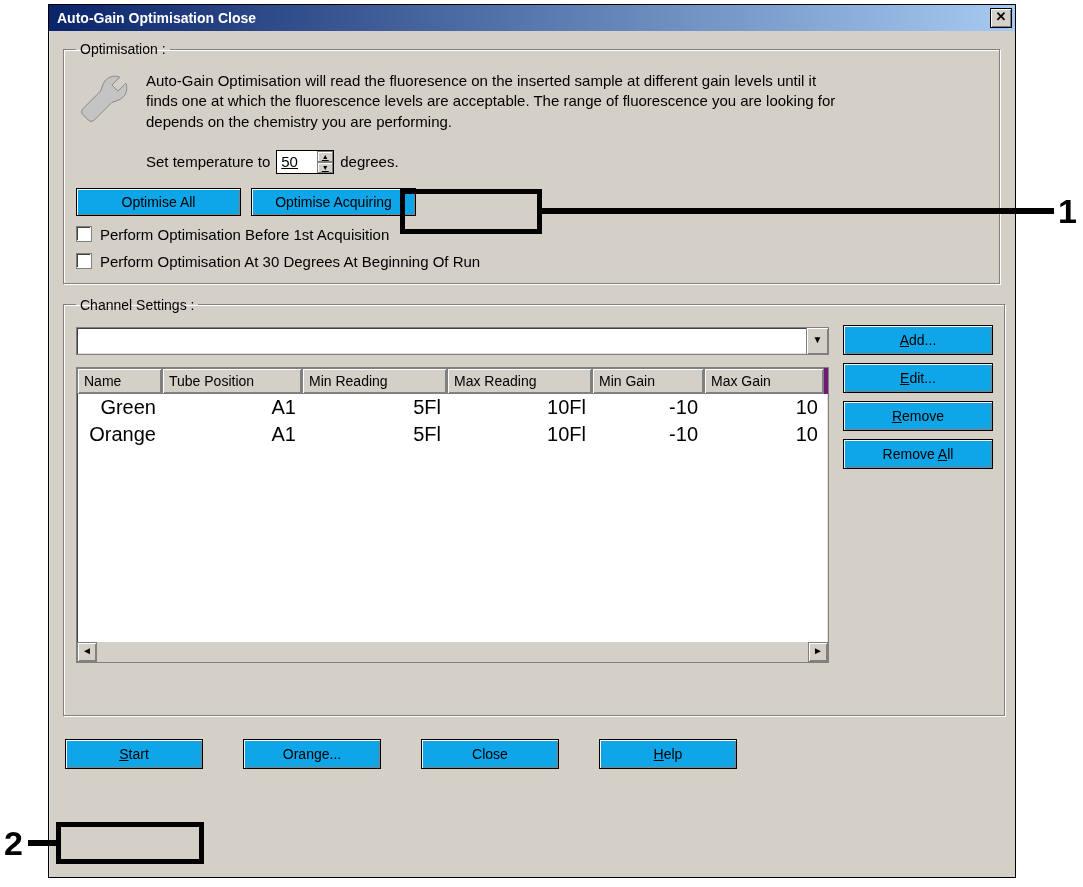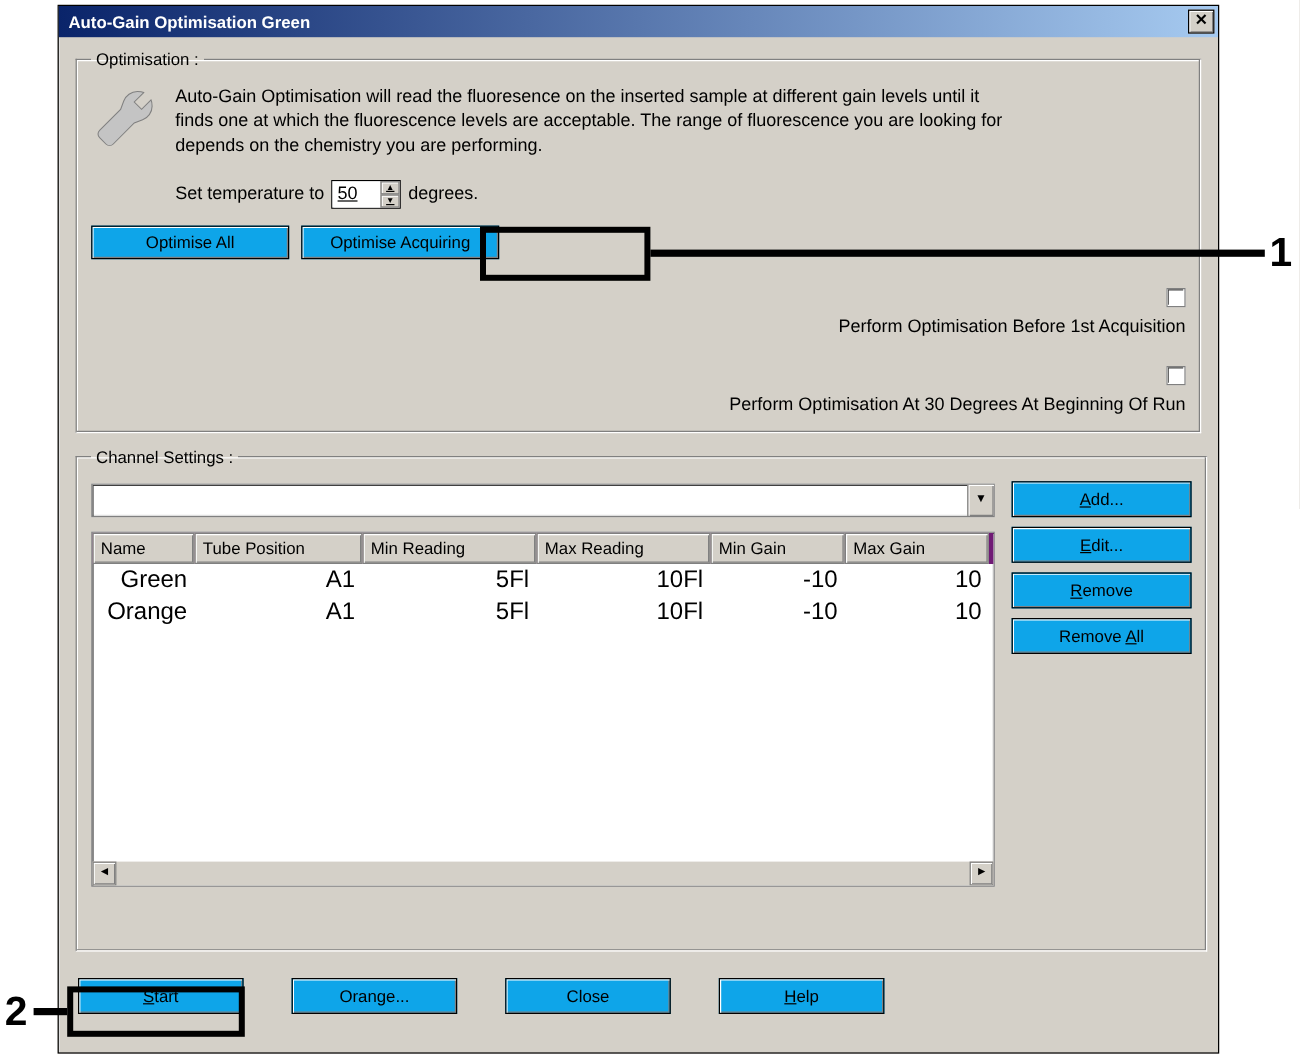--- a/index.html
+++ b/index.html
@@ -138,25 +138,24 @@
     padding: 5px 0;
     font-size: 14px;
     font-family: inherit;
     cursor: pointer;
     text-align: center;
   }
   .btn-row { display: flex; gap: 10px; margin-top: 14px; }
   .btn-row .btn { width: 165px; }
   .checkbox-row {
     display: flex;
-    align-items: flex-end;
+    align-items: flex-start;
     gap: 8px;
-    margin-top: 24px;
+    margin-top: 10px;
     font-size: 15px;
-    flex-direction: column;
   }
   .chk {
     width: 16px; height: 16px;
     background: #fff;
     border: 1px solid #808080;
     box-shadow: inset -1px -1px 0 #fff, inset 1px 1px 0 #404040;
   }
   
   .combo {
     width: 753px;
@@ -243,21 +242,21 @@
     padding-left: 2px;
   }
   .footer-btns .btn { width: 138px; padding:6px 0; }
   .ul { text-decoration: underline; }
 </style>
 </head>
 <body>
 
 <div class="window">
   <div class="titlebar">
-    <span>Auto-Gain Optimisation Green</span>
+    <span>Auto-Gain Optimisation Close</span>
     <div class="close-btn">✕</div>
   </div>
 
   <div class="dialog-body">
 
     <fieldset class="groupbox">
       <legend>Optimisation :</legend>
 
       <div class="opt-row">
         <svg class="wrench" viewBox="0 0 64 64">

